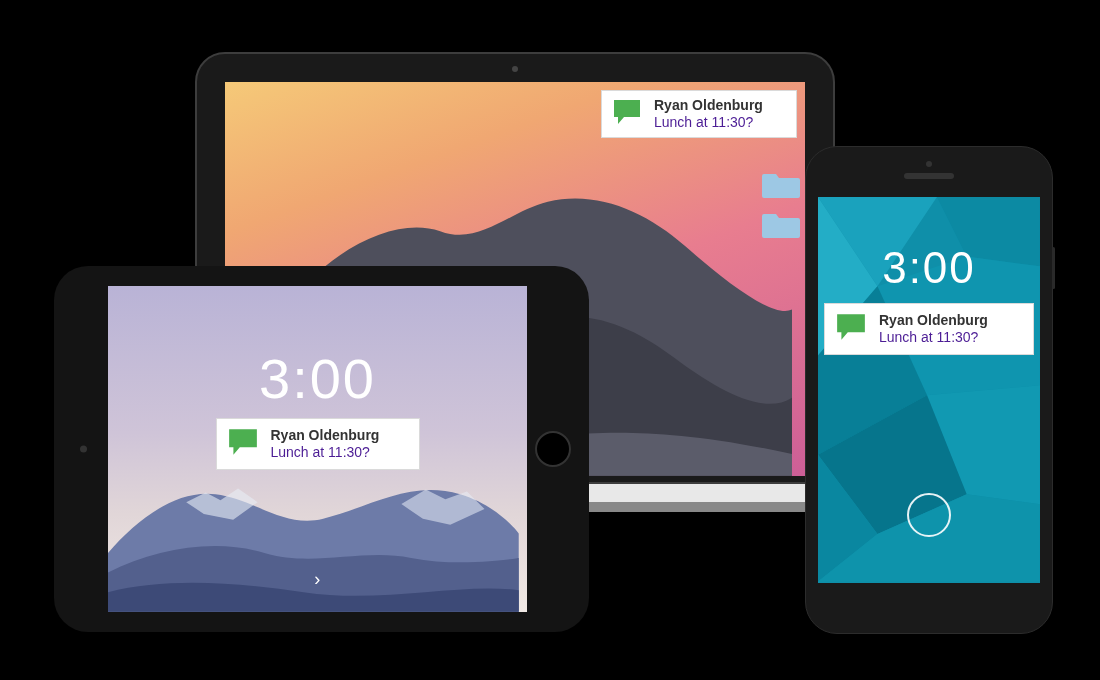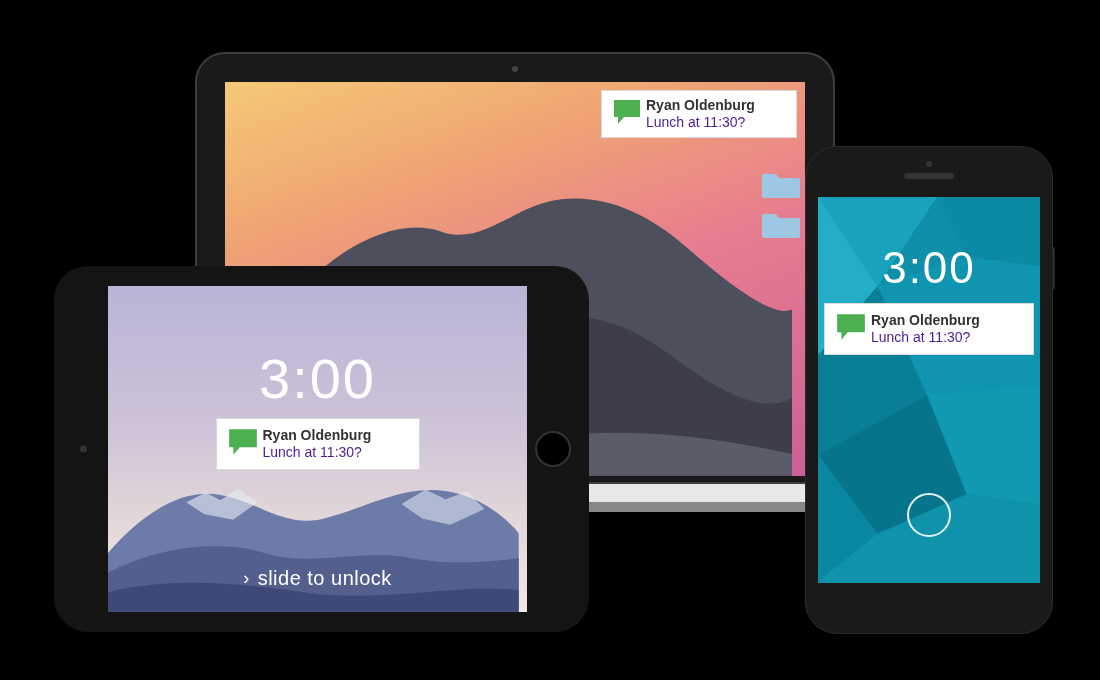--- a/index.html
+++ b/index.html
@@ -247,21 +247,21 @@
   }
 
   
   .notif {
     position: absolute;
     background: #fff;
     border: 1px solid #dadada;
     display: flex;
     align-items: center;
     padding: 8px 14px 8px 10px;
-    gap: 4px;
+    gap: 12px;
     box-sizing: border-box;
   }
   .notif .icon {
     flex: 0 0 auto;
   }
   .notif .text {
     display: flex;
     flex-direction: column;
     line-height: 1.25;
   }
@@ -368,21 +368,20 @@
           </svg>
       </span>
       <span class="text">
         <span class="sender">Ryan Oldenburg</span>
         <span class="msg">Lunch at 11:30?</span>
       </span>
     </div>
 
     <div class="tablet-slide">
       <span class="chev">›</span>
-      <span>slide to unlock</span>
     </div>
   </div>
 </div>
 
 <div class="phone">
   <div class="phone-sidebtn"></div>
   <div class="phone-camera"></div>
   <div class="phone-speaker"></div>
   <div class="phone-screen">
     <svg class="phone-poly" viewBox="0 0 224 388" preserveAspectRatio="none">

